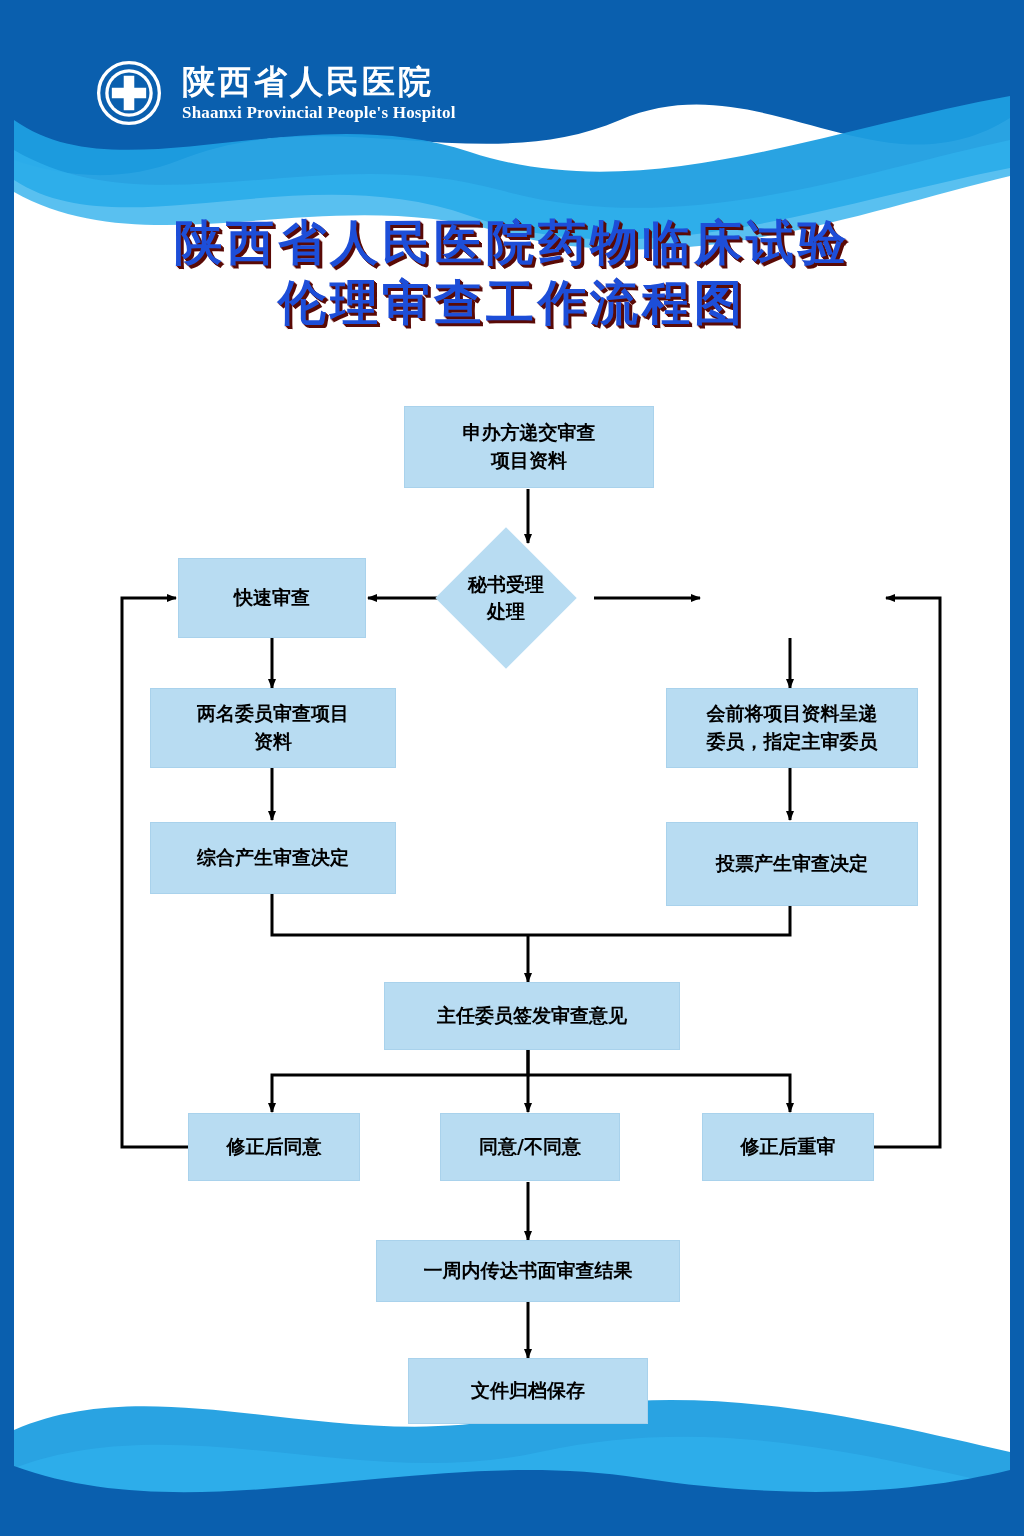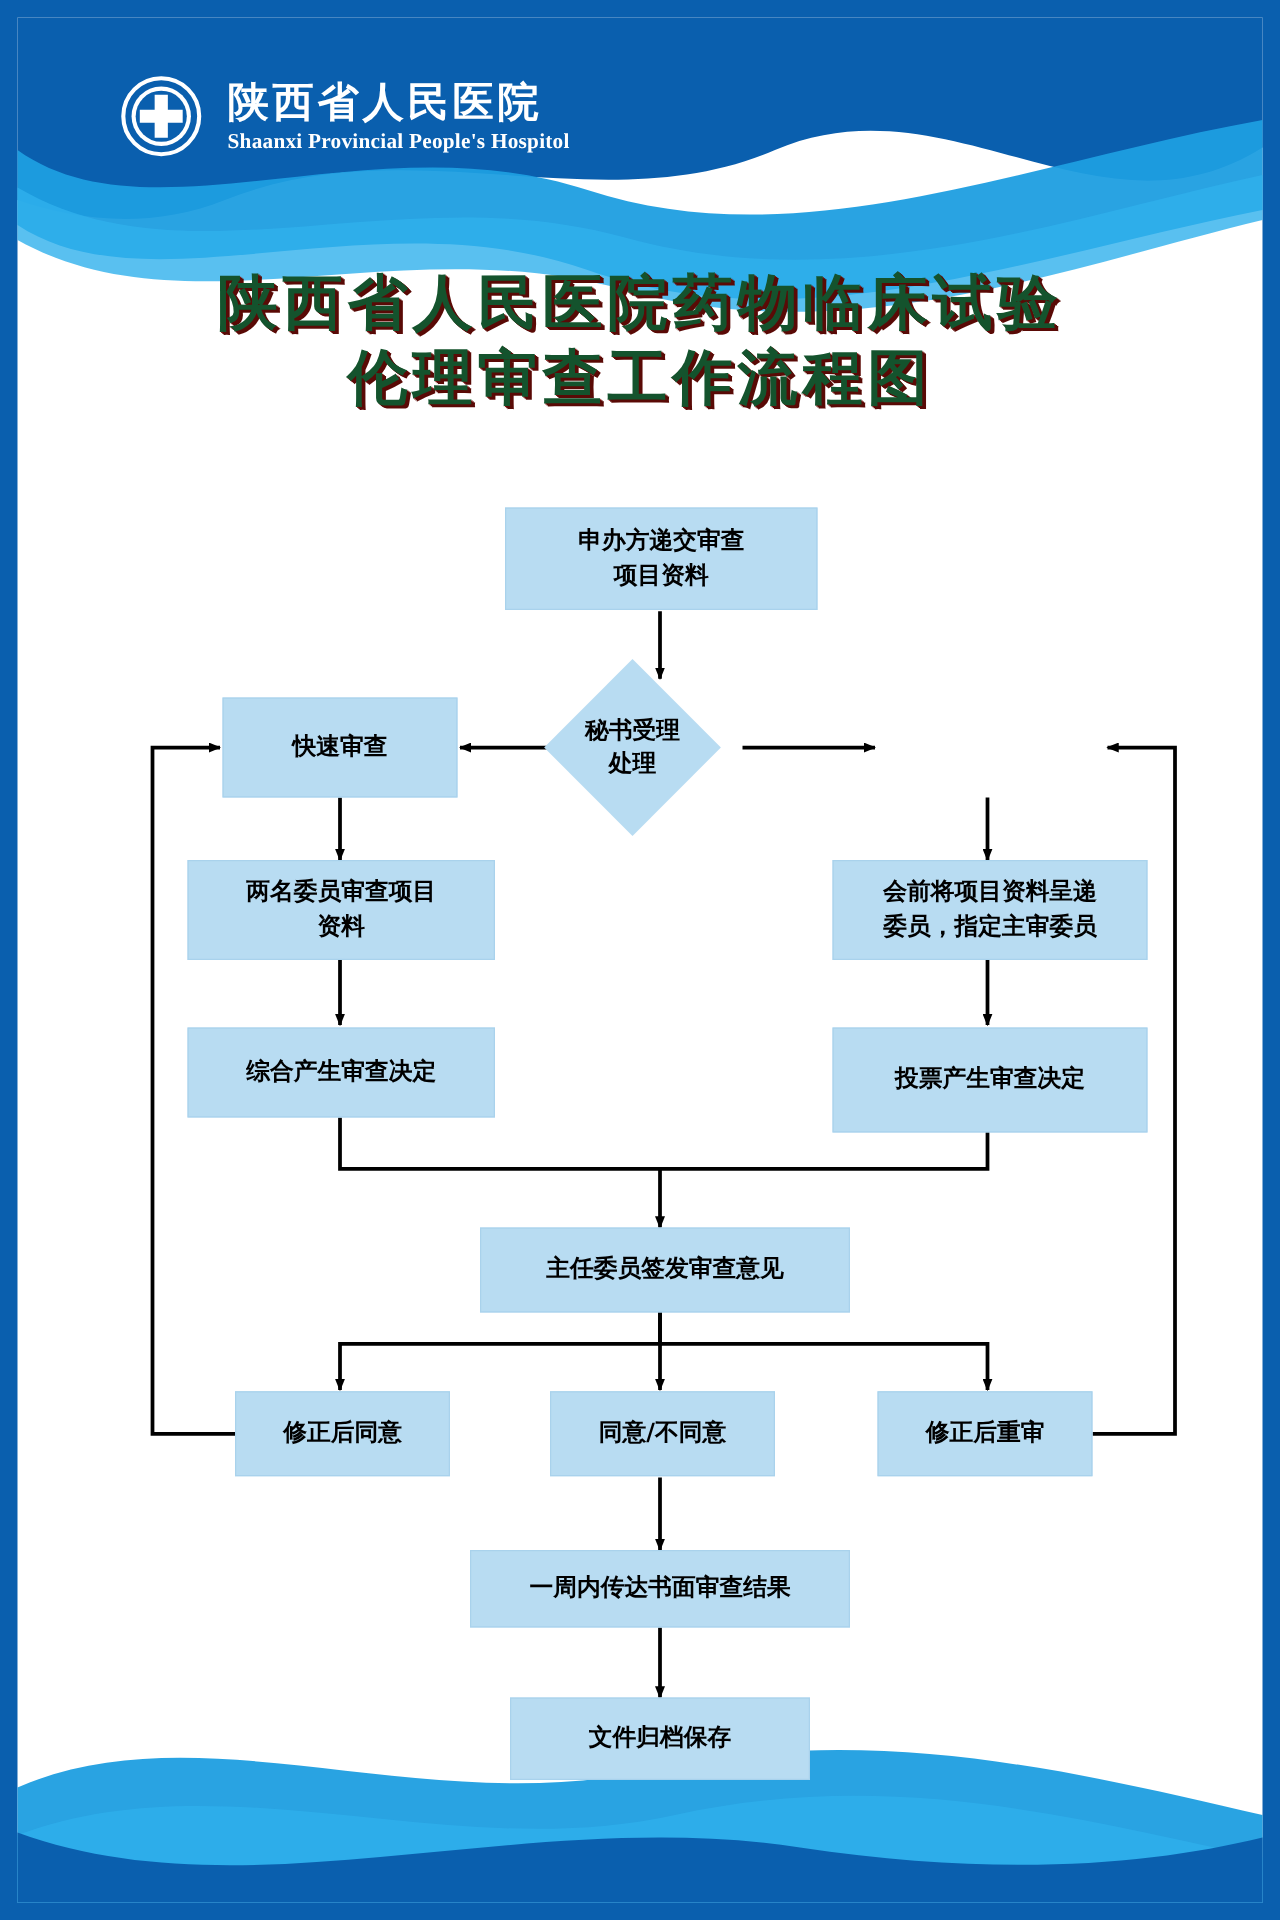--- a/index.html
+++ b/index.html
@@ -67,21 +67,21 @@
     left: 0;
     top: 212px;
     width: 1024px;
     text-align: center;
     z-index: 5;
   }
   .title-line {
     font-family: "DejaVu Sans", sans-serif;
     font-size: 48px;
     font-weight: bold;
-    color: #14532d;
+    color: #1d4ed8;
     letter-spacing: 4px;
     line-height: 1.25;
     text-shadow:
       2px 2px 0 #5a0a06,
       3px 3px 0 #5a0a06,
       1px 1px 0 #8d1410;
   }
   
   .flow {
     position: absolute;

